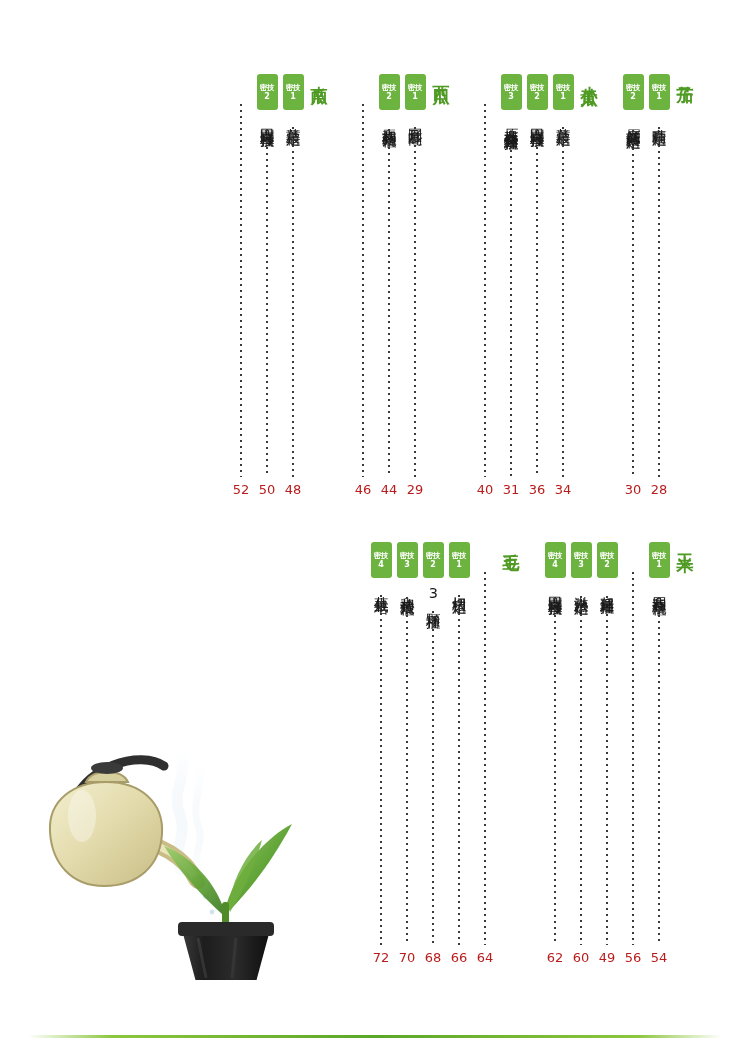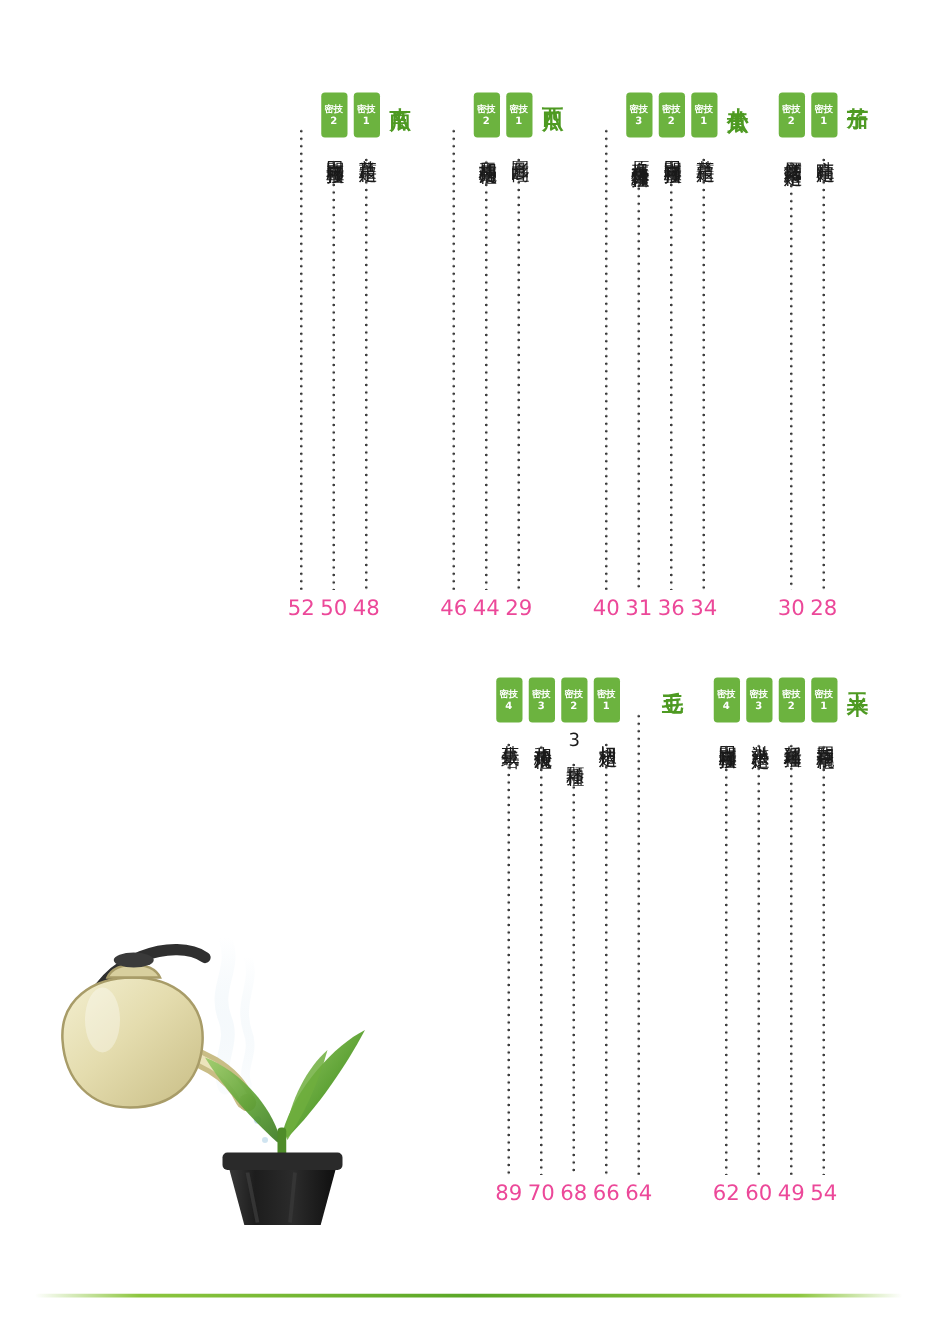--- a/index.html
+++ b/index.html
@@ -134,22 +134,22 @@
   .leader {
     flex: 1 1 auto;
     width: 2px;
     margin-top: 4px;
     background-image: radial-gradient(circle, #3a3a3a 1px, transparent 1.2px);
     background-size: 2px 6px;
     background-repeat: repeat-y;
   }
 
   .page-num {
-    font-size: 17px;
-    color: #ec4899;
+    font-size: 13px;
+    color: #b91c1c;
     font-family: "DejaVu Sans", "Liberation Sans", sans-serif;
     margin-top: 5px;
     letter-spacing: 0;
   }
 
   
   .veg-head .leader {
     margin-top: 4px;
   }
   .veg-head .page-num-spacer {
@@ -310,20 +310,24 @@
       <div class="tech">
         <div class="tech-badge">
           <span class="b-word">密技</span>
           <span class="b-num">1</span>
         </div>
         <div class="tech-title">和四季豆混植</div>
         <div class="leader"></div>
         <div class="page-num">54</div>
       </div>
       <div class="tech">
+        <div class="leader" style="margin-top:30px;"></div>
+        <div class="page-num">56</div>
+      </div>
+      <div class="tech">
         <div class="tech-badge">
           <span class="b-word">密技</span>
           <span class="b-num">2</span>
         </div>
         <div class="tech-title">超延遲播種</div>
         <div class="leader"></div>
         <div class="page-num">49</div>
       </div>
       <div class="tech">
         <div class="tech-badge">
@@ -382,21 +386,21 @@
         <div class="leader"></div>
         <div class="page-num">70</div>
       </div>
       <div class="tech">
         <div class="tech-badge">
           <span class="b-word">密技</span>
           <span class="b-num">4</span>
         </div>
         <div class="tech-title">草生栽培</div>
         <div class="leader"></div>
-        <div class="page-num">89</div>
+        <div class="page-num">72</div>
       </div>
     </div>
 
   </div>
 
   <div class="illo">
     <svg viewBox="0 0 270 260" width="270" height="260">
       <defs>
         <linearGradient id="canBody" x1="0" y1="0" x2="1" y2="1">
           <stop offset="0%" stop-color="#f3efd0"></stop>

